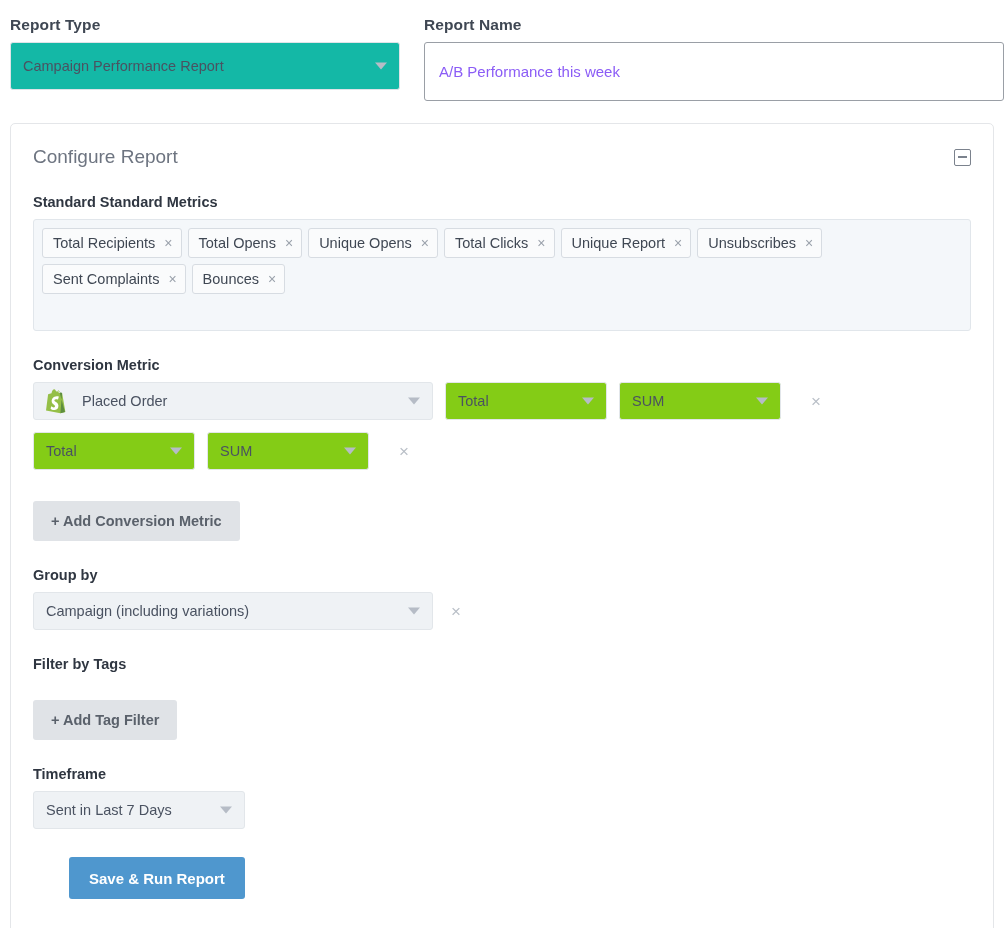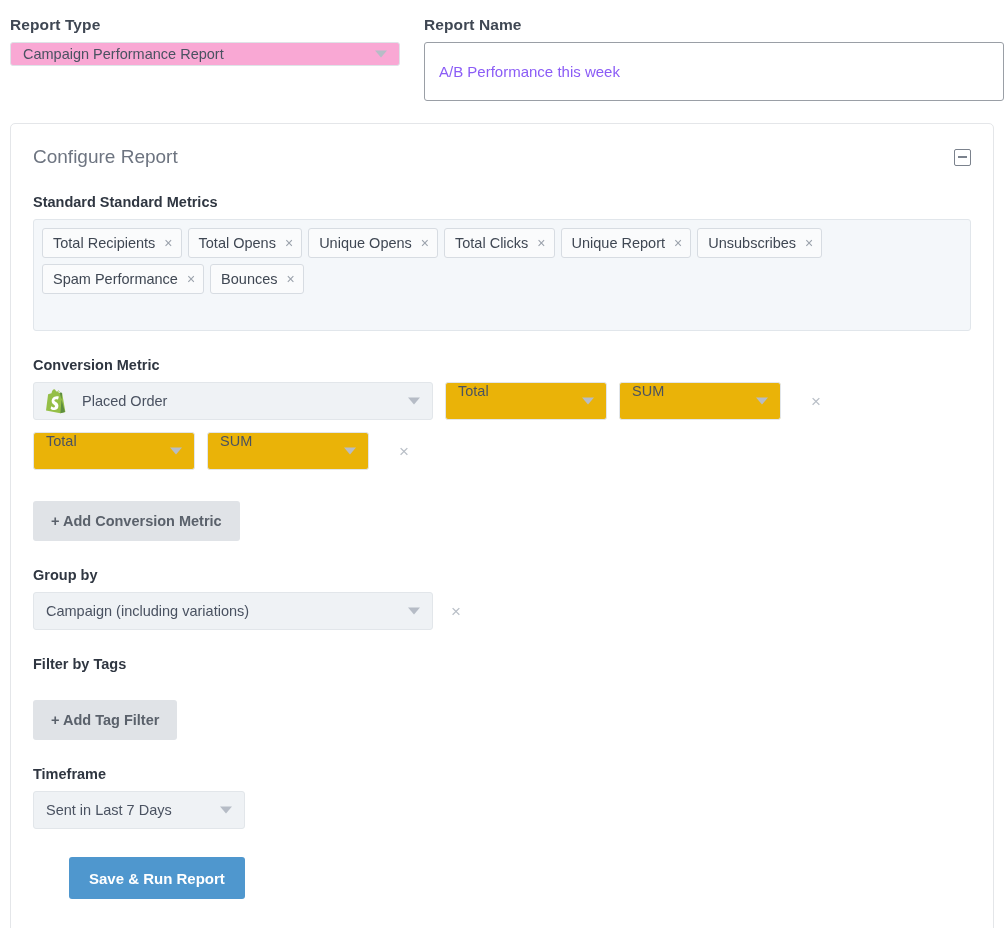--- a/index.html
+++ b/index.html
@@ -30,24 +30,24 @@
     font-size: 15.5px;
     font-weight: 700;
     color: #3f4753;
     letter-spacing: .1px;
     padding: 16px 0 8px 0;
     display: block;
   }
 
   .select-box {
     position: relative;
-    background: #f9a8d4;
+    background: #14b8a6;
     border: 1px solid #dfe3e8;
     border-radius: 3px;
-    height: 24px;
+    height: 48px;
     display: flex;
     align-items: center;
     padding: 0 30px 0 12px;
     font-size: 14.5px;
     color: #4a5261;
     cursor: pointer;
     user-select: none;
     white-space: nowrap;
     overflow: hidden;
   }
@@ -182,27 +182,28 @@
   .conv-select .icon-slot {
     width: 26px; height: 26px;
     flex: 0 0 26px;
     margin-right: 12px;
     display: flex;
     align-items: center;
     justify-content: center;
   }
   .sm-select {
     position: relative;
-    background: #eab308;
+    background: #84cc16;
     border: 1px solid #e2e6ea;
     border-radius: 3px;
     height: 38px;
     width: 162px;
     flex: 0 0 162px;
     display: flex;
+    align-items: center;
     padding: 0 36px 0 12px;
     font-size: 14.5px;
     color: #4a5261;
     cursor: pointer;
   }
   .row-x {
     color: #b9bfc7;
     font-size: 17px;
     cursor: pointer;
     margin-left: 18px;
@@ -327,21 +328,21 @@
         </span>
         <span class="tag">
           <span>Unique Report</span>
           <span class="tag-x">×</span>
         </span>
         <span class="tag">
           <span>Unsubscribes</span>
           <span class="tag-x">×</span>
         </span>
         <span class="tag">
-          <span>Spam Performance</span>
+          <span>Sent Complaints</span>
           <span class="tag-x">×</span>
         </span>
         <span class="tag">
           <span>Bounces</span>
           <span class="tag-x">×</span>
         </span>
       </div>
 
     
     <span class="section-label">Conversion Metric</span>

